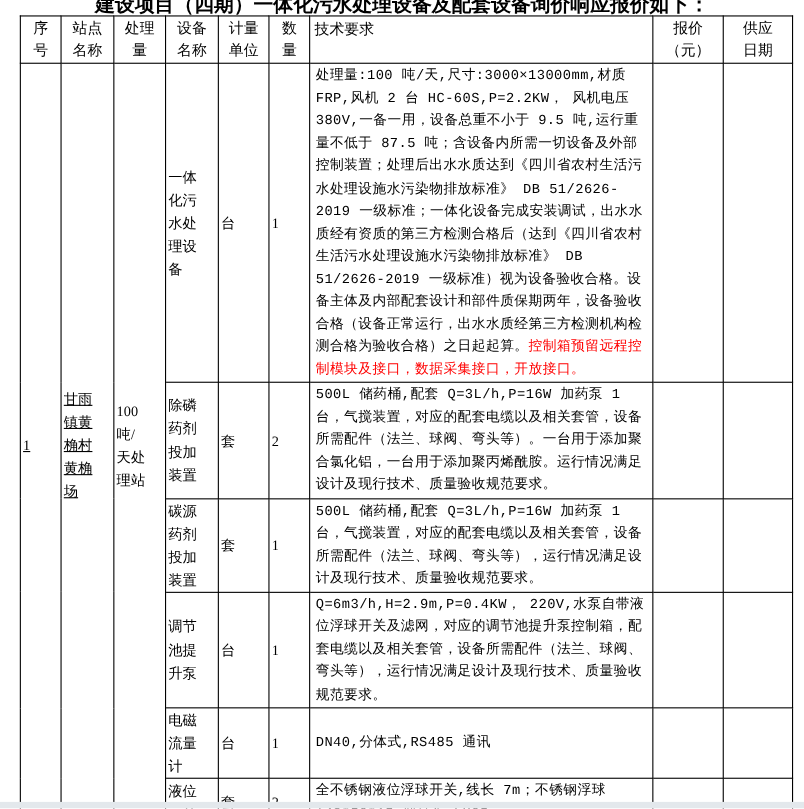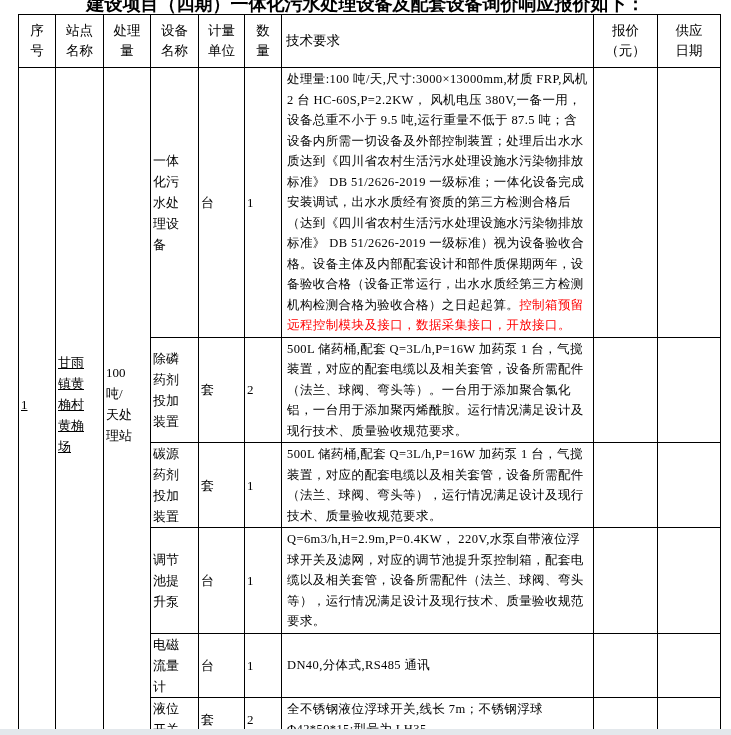--- a/index.html
+++ b/index.html
@@ -29,29 +29,29 @@
   tr.r3{height:84px;}
   tr.r4{height:105px;}
   tr.r5{height:59px;}
   tr.r6{height:42px;}
   .hcell{
     font-size:13.5px;line-height:20px;text-align:center;
     vertical-align:middle;white-space:pre-line;
   }
   .hcell-req{
     font-size:13.5px;line-height:20px;text-align:left;
-    vertical-align:top;padding:16px 4px;
+    vertical-align:top;padding:2px 4px;
   }
   .c-mid{
     font-size:13px;line-height:21px;text-align:left;
     vertical-align:middle;white-space:pre-line;padding:0 2px;
   }
   .req{
     font-size:12.5px;line-height:20.5px;letter-spacing:0.4px;
-    text-align:left;vertical-align:top;padding:1px 4px 1px 5px;
+    text-align:left;vertical-align:top;padding:1px 4px 1px 5px;font-family:Liberation Mono, monospace;
   }
   .req.v-mid{vertical-align:middle;margin-top:33px;}
   .red{color:var(--red,#ff0000);}
   .no-bottom{border-bottom:none !important;text-decoration:underline;}
   .bottom-bar{
     position:absolute;left:0;bottom:0;width:731px;height:6px;
     background:var(--bar,#e3e8ec);
   }
 </style>
 </head>

